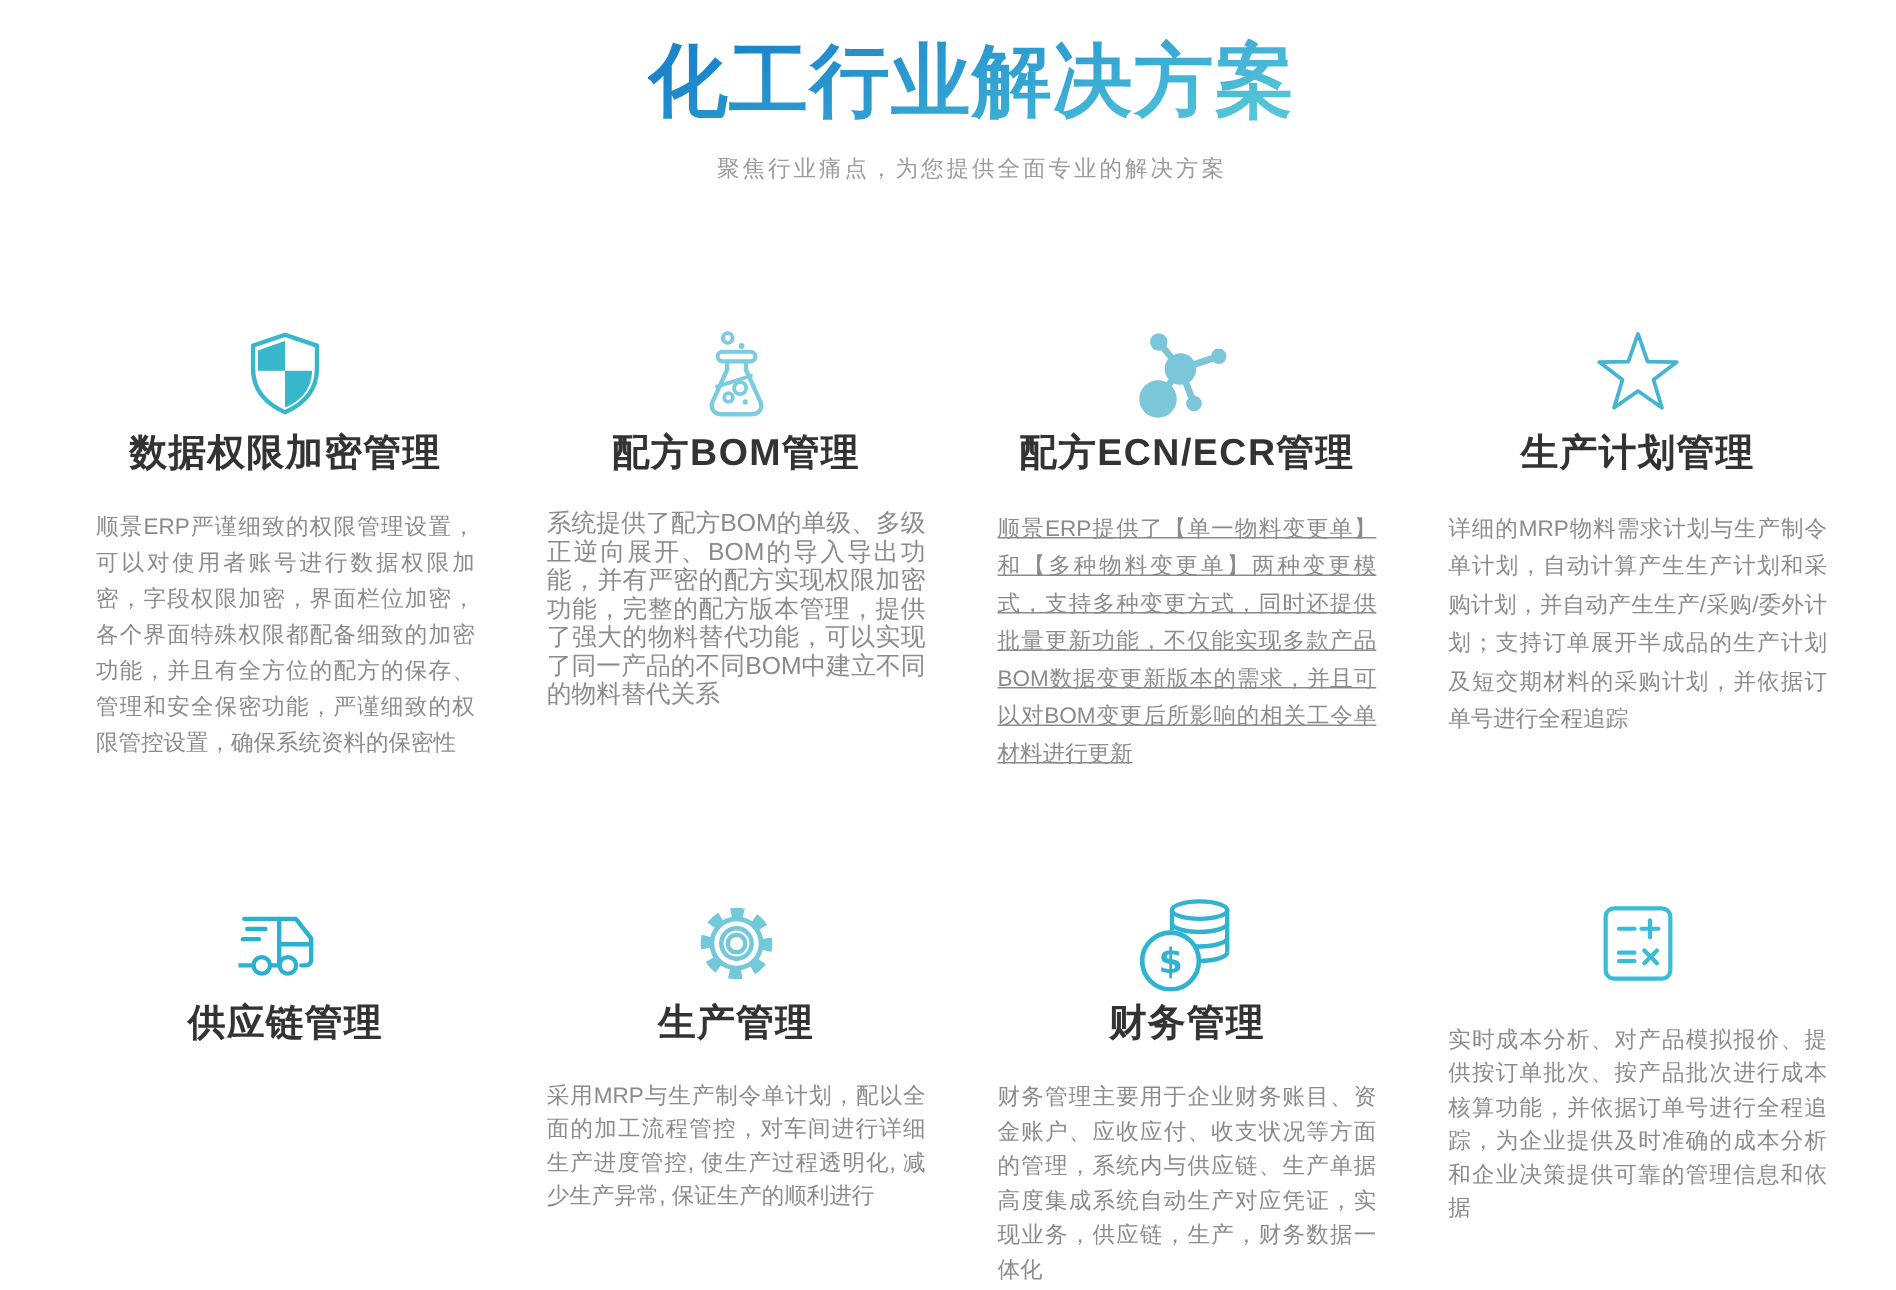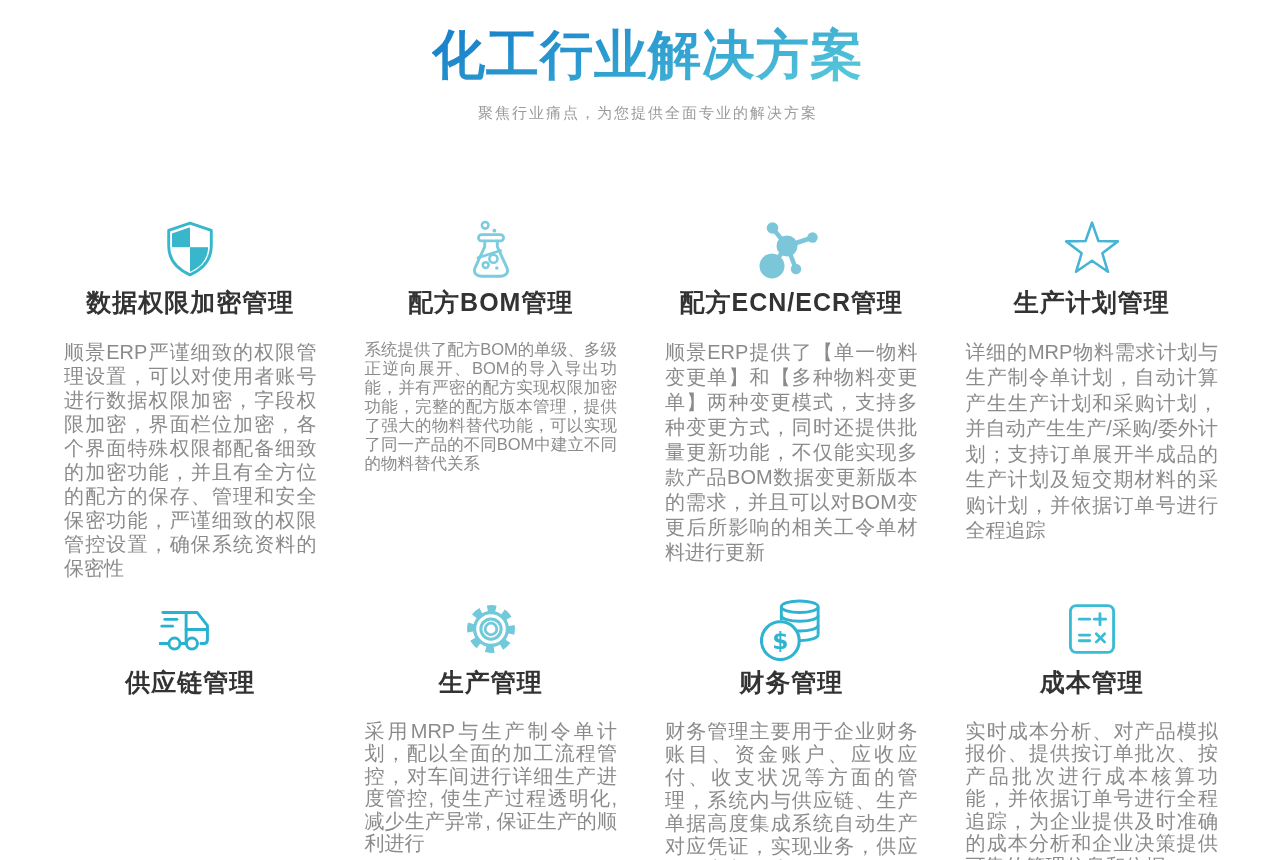--- a/index.html
+++ b/index.html
@@ -25,25 +25,25 @@
     column-gap:26px;
     gap:48px;
   }
   .card{text-align:center;}
   .icon-wrap{height:60px;display:flex;justify-content:center;align-items:flex-start;}
   .card-title{
     margin:10px 0 0;font-size:25px;line-height:27px;font-weight:700;
     color:#333333;letter-spacing:1px;
   }
   .card-text{
-    margin:24px 0 0;font-size:20px;line-height:24px;color:#8b8b8b;
+    margin:24px 0 0;font-size:15px;line-height:24px;color:#8b8b8b;
     text-align:justify;text-justify:inter-ideograph;
   }
   .card:nth-child(2) .card-text{line-height:19px;font-size:16.5px;}
-  .card:nth-child(3) .card-text{line-height:25px;}
+  .card:nth-child(3) .card-text{line-height:25px;text-decoration:underline;}
   .card:nth-child(4) .card-text{line-height:25.5px;}
   .card:nth-child(5) .card-text{line-height:21.5px;}
   .card:nth-child(6) .card-text{line-height:22.5px;}
   .card:nth-child(7) .card-text{line-height:23px;}
   .card:nth-child(8) .card-text{line-height:22.5px;}
   svg{display:block;}
 </style>
 </head>
 <body>
 
@@ -184,17 +184,16 @@
           <path d="M18.5 21.5 H29.5"></path>
           <path d="M40.5 15.5 V27.5"></path>
           <path d="M34.5 21.5 H46.5"></path>
           <path d="M18.5 38.5 H29.5"></path>
           <path d="M18.5 44.5 H29.5"></path>
           <path d="M36.5 37 L45.5 46"></path>
           <path d="M45.5 37 L36.5 46"></path>
         </g>
       </svg>
     </div>
-    <h2 class="card-title">成本管理</h2>
     <p class="card-text">实时成本分析、对产品模拟报价、提供按订单批次、按产品批次进行成本核算功能，并依据订单号进行全程追踪，为企业提供及时准确的成本分析和企业决策提供可靠的管理信息和依据</p>
   </section>
 
 </main>
 
 </body></html>

